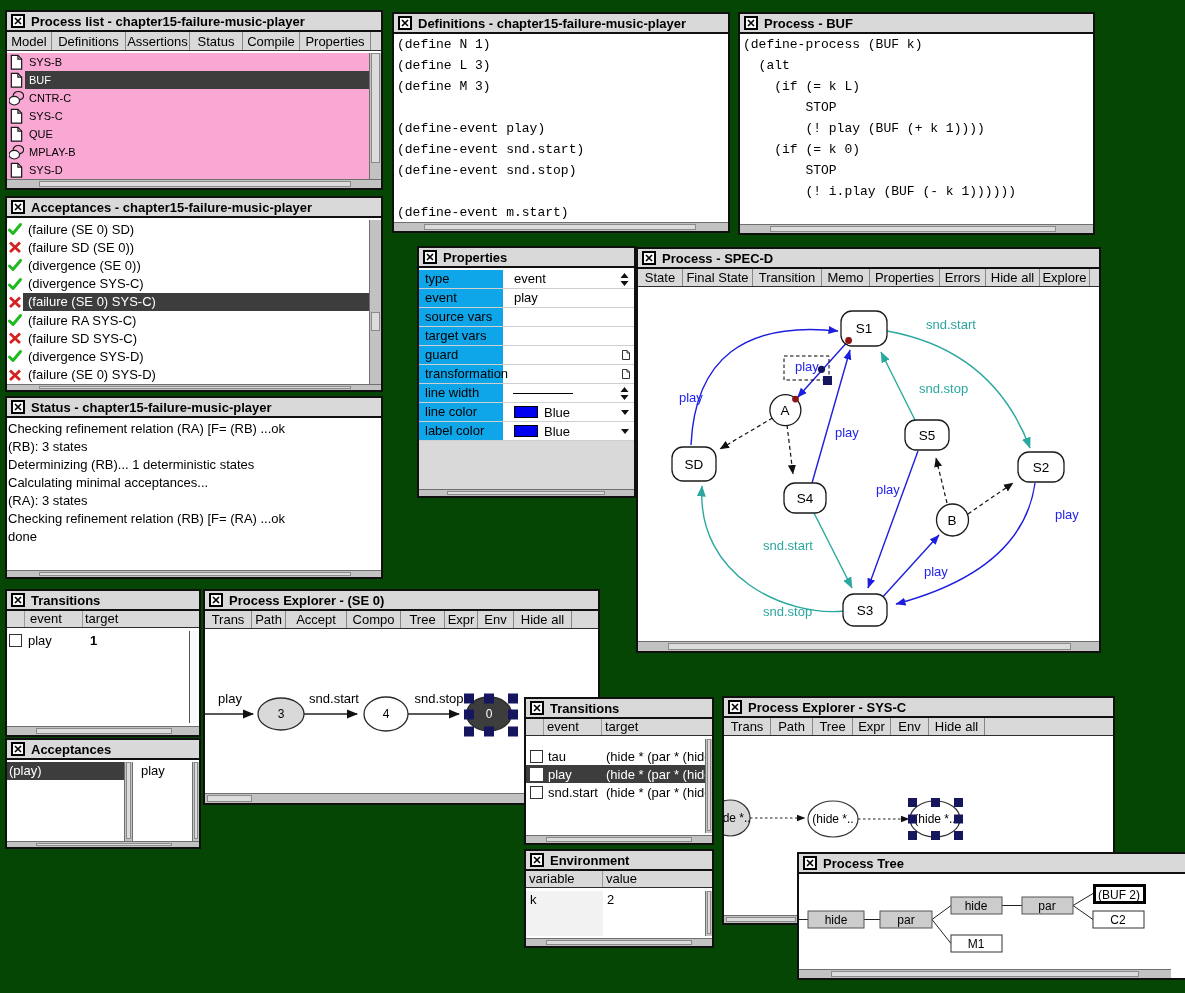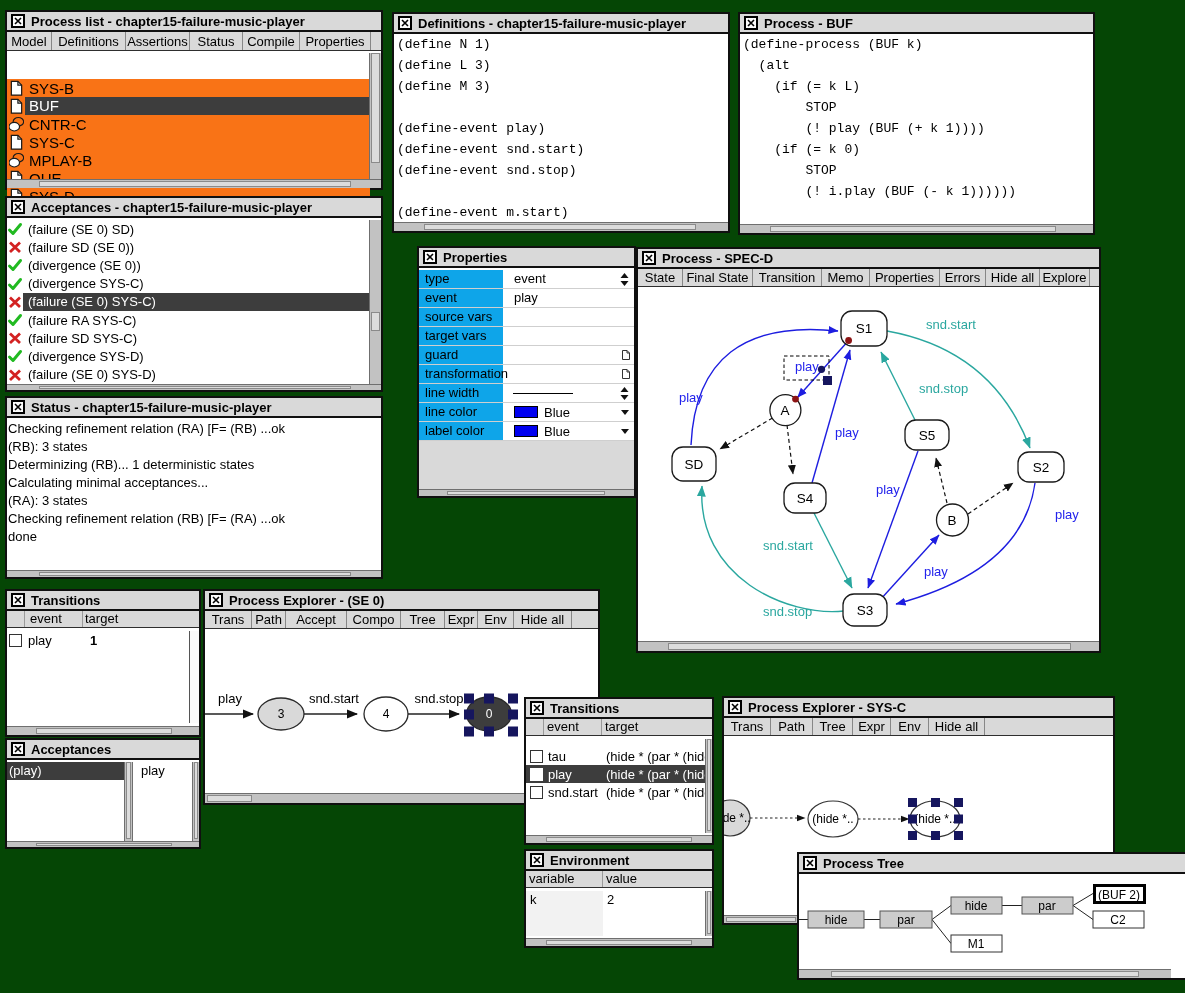--- a/index.html
+++ b/index.html
@@ -42,21 +42,21 @@
   </div>
   <div class="mbar" style="height:19px;">
     <div class="mb" style="width:45px;">Model</div>
     <div class="mb" style="width:74px;">Definitions</div>
     <div class="mb" style="width:64px;">Assertions</div>
     <div class="mb" style="width:53px;">Status</div>
     <div class="mb" style="width:57px;">Compile</div>
     <div class="mb" style="width:71px;">Properties</div>
       <div style="flex:1;"></div>
   </div>
-  <div style="position:absolute;left:0;top:41px;width:363px;height:126px;background:#f97316;font-size:15px;margin-top:26px;">
+  <div style="position:absolute;left:0;top:41px;width:363px;height:126px;background:#f9a8d4;font-size:11px;">
     <div class="plr">
         <svg class="pli" viewBox="0 0 16 16">
           <path d="M2.5 1 h7 l4 4 v10.5 h-11 z" fill="#fff" stroke="#1a1a1a" stroke-width="1.3"></path>
           <path d="M9.5 1 v4 h4" fill="none" stroke="#1a1a1a" stroke-width="1.3"></path>
         </svg>
         <span>SYS-B</span>
       </div>
     <div class="plr">
         <svg class="pli" viewBox="0 0 16 16">
           <path d="M2.5 1 h7 l4 4 v10.5 h-11 z" fill="#fff" stroke="#1a1a1a" stroke-width="1.3"></path>
@@ -73,31 +73,31 @@
       </div>
     <div class="plr">
         <svg class="pli" viewBox="0 0 16 16">
           <path d="M2.5 1 h7 l4 4 v10.5 h-11 z" fill="#fff" stroke="#1a1a1a" stroke-width="1.3"></path>
           <path d="M9.5 1 v4 h4" fill="none" stroke="#1a1a1a" stroke-width="1.3"></path>
         </svg>
         <span>SYS-C</span>
       </div>
     <div class="plr">
         <svg class="pli" viewBox="0 0 16 16">
+          <path d="M2.5 1 h7 l4 4 v10.5 h-11 z" fill="#fff" stroke="#1a1a1a" stroke-width="1.3"></path>
+          <path d="M9.5 1 v4 h4" fill="none" stroke="#1a1a1a" stroke-width="1.3"></path>
+        </svg>
+        <span>QUE</span>
+      </div>
+    <div class="plr">
+        <svg class="pli" viewBox="0 0 16 16">
           <ellipse cx="10" cy="5.6" rx="5.6" ry="4.6" fill="none" stroke="#1a1a1a" stroke-width="1.2"></ellipse>
           <ellipse cx="5.6" cy="10.8" rx="5.6" ry="4.6" fill="#fff" stroke="#1a1a1a" stroke-width="1.2"></ellipse>
         </svg>
         <span>MPLAY-B</span>
-      </div>
-    <div class="plr">
-        <svg class="pli" viewBox="0 0 16 16">
-          <path d="M2.5 1 h7 l4 4 v10.5 h-11 z" fill="#fff" stroke="#1a1a1a" stroke-width="1.3"></path>
-          <path d="M9.5 1 v4 h4" fill="none" stroke="#1a1a1a" stroke-width="1.3"></path>
-        </svg>
-        <span>QUE</span>
       </div>
     <div class="plr">
         <svg class="pli" viewBox="0 0 16 16">
           <path d="M2.5 1 h7 l4 4 v10.5 h-11 z" fill="#fff" stroke="#1a1a1a" stroke-width="1.3"></path>
           <path d="M9.5 1 v4 h4" fill="none" stroke="#1a1a1a" stroke-width="1.3"></path>
         </svg>
         <span>SYS-D</span>
       </div>
   </div>
   <div class="vsb" style="right:0;top:41px;width:12px;height:126px;">

